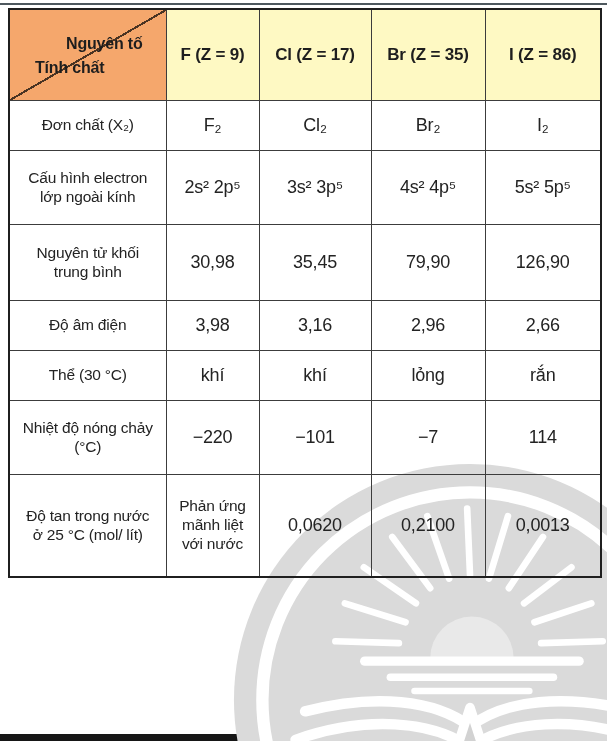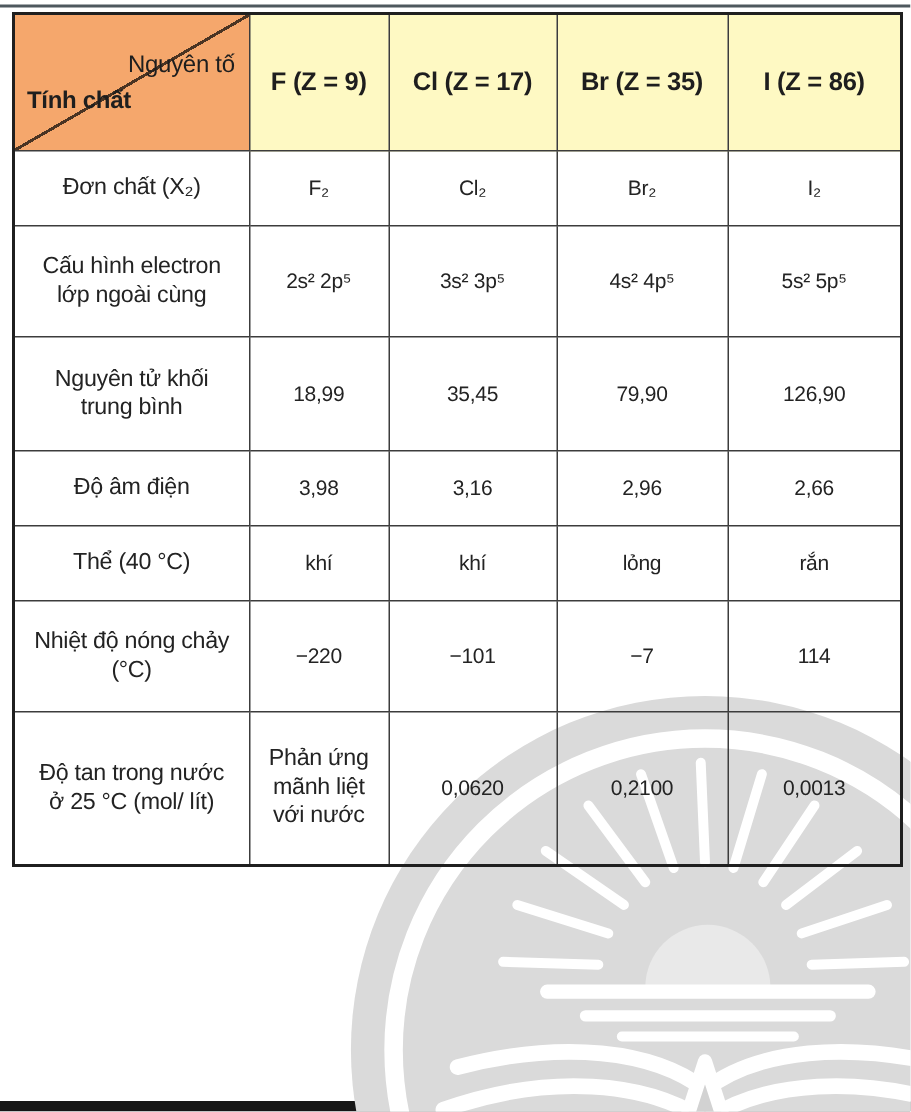--- a/index.html
+++ b/index.html
@@ -59,29 +59,29 @@
   th.corner {
     position: relative;
     background-color: #f5a76c;
     background-image: linear-gradient(to bottom right,
       rgba(0,0,0,0) calc(50% - 1px),
       #4a3423 calc(50% - 1px),
       #4a3423 calc(50% + 1px),
       rgba(0,0,0,0) calc(50% + 1px));
   }
   .corner-tr {
-    position: absolute; top: 24px; right: 9px;
-    font-weight: normal; font-size: 16px; color: #1e1e1e;
+    position: absolute; top: 24px; right: 23px;
+    font-weight: bold; font-size: 16px; color: #1e1e1e;
   }
   .corner-bl {
-    position: absolute; bottom: 22px; left: 8px;
+    position: absolute; bottom: 22px; left: 25px;
     font-weight: bold; font-size: 16px; color: #1e1e1e;
   }
   td.lbl { font-size: 15.5px; }
-  td.val { font-size: 14px; }
+  td.val { font-size: 18px; }
   
   tr.rh-head td, tr.rh-head th { height: 86px; }
   tr.rh-s  td { height: 45px; }
   tr.rh-m  td { height: 69px; }
   tr.rh-m2 td { height: 71px; }
   tr.rh-b  td { height: 97px; }
 </style>
 </head>
 <body>
 
@@ -153,47 +153,47 @@
         <td class="lbl">Đơn chất (X₂)</td>
         <td class="val">F₂</td>
         <td class="val">Cl₂</td>
         <td class="val">Br₂</td>
         <td class="val">I₂</td>
       </tr>
 
 
       <tr class="rh-m">
         <td class="lbl">Cấu hình electron
-lớp ngoài cùng</td>
+lớp ngoài kính</td>
         <td class="val">2s² 2p⁵</td>
         <td class="val">3s² 3p⁵</td>
         <td class="val">4s² 4p⁵</td>
         <td class="val">5s² 5p⁵</td>
       </tr>
 
 
       <tr class="rh-m2">
         <td class="lbl">Nguyên tử khối
 trung bình</td>
-        <td class="val">18,99</td>
+        <td class="val">30,98</td>
         <td class="val">35,45</td>
         <td class="val">79,90</td>
         <td class="val">126,90</td>
       </tr>
 
       <tr class="rh-s">
         <td class="lbl">Độ âm điện</td>
         <td class="val">3,98</td>
         <td class="val">3,16</td>
         <td class="val">2,96</td>
         <td class="val">2,66</td>
       </tr>
 
       <tr class="rh-s">
-        <td class="lbl">Thể (40 °C)</td>
+        <td class="lbl">Thể (30 °C)</td>
         <td class="val">khí</td>
         <td class="val">khí</td>
         <td class="val">lỏng</td>
         <td class="val">rắn</td>
       </tr>
 
       <tr class="rh-m">
         <td class="lbl">Nhiệt độ nóng chảy
 (°C)</td>
         <td class="val">−220</td>

